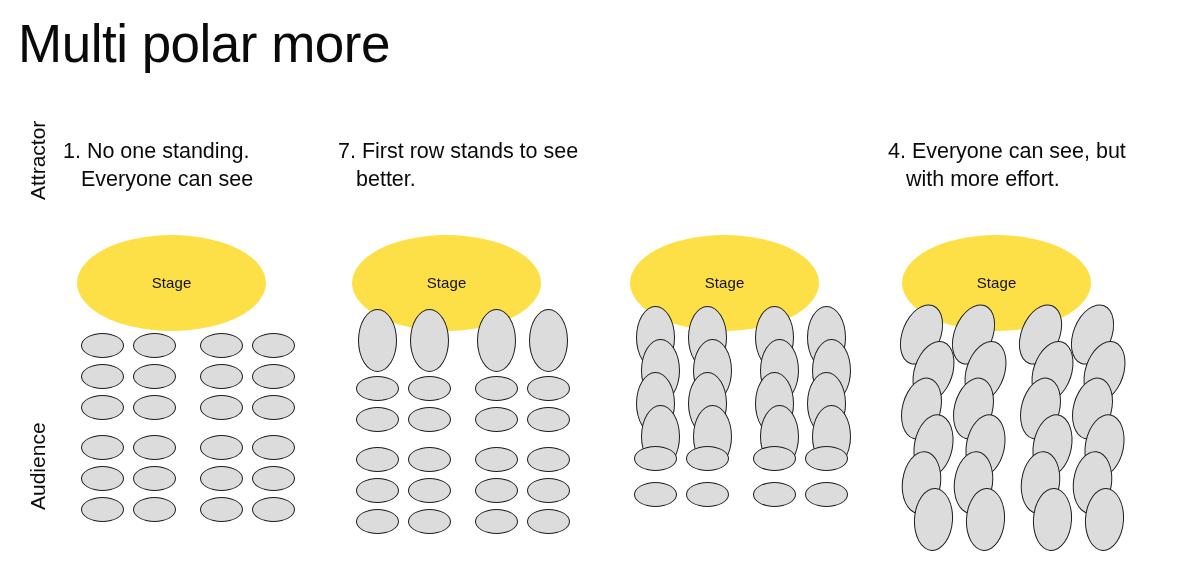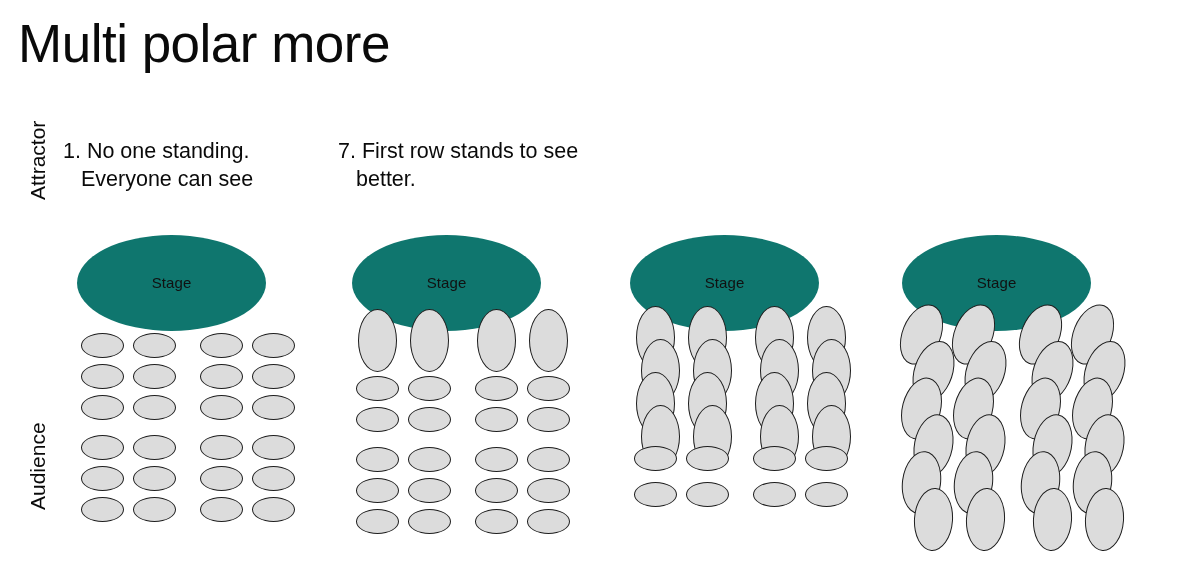--- a/index.html
+++ b/index.html
@@ -76,21 +76,21 @@
     width: 270px;
     height: 100px;
   }
   .stage-ellipse {
     position: absolute;
     left: 22px;
     top: 0;
     width: 189px;
     height: 96px;
     border-radius: 50%;
-    background: #0f766e;
+    background: #fde047;
     display: flex;
     align-items: center;
     justify-content: center;
   }
   .stage-label {
     font-size: 15px;
     color: #111111;
     letter-spacing: 0.1px;
     margin-top: -1px;
   }
@@ -218,20 +218,21 @@
       <div class="person" style="left: 145px; top: 113px; width: 43px; height: 25px; background: rgb(220, 220, 220); border-color: rgb(29, 29, 29);"></div>
       <div class="person" style="left: 197px; top: 113px; width: 43px; height: 25px; background: rgb(220, 220, 220); border-color: rgb(29, 29, 29);"></div>
       <div class="person" style="left: 26px; top: 149px; width: 43px; height: 25px; background: rgb(220, 220, 220); border-color: rgb(29, 29, 29);"></div>
       <div class="person" style="left: 78px; top: 149px; width: 43px; height: 25px; background: rgb(220, 220, 220); border-color: rgb(29, 29, 29);"></div>
       <div class="person" style="left: 145px; top: 149px; width: 43px; height: 25px; background: rgb(220, 220, 220); border-color: rgb(29, 29, 29);"></div>
       <div class="person" style="left: 197px; top: 149px; width: 43px; height: 25px; background: rgb(220, 220, 220); border-color: rgb(29, 29, 29);"></div>
     </div>
 </div>
 
 <div class="panel" id="panel-4">
+  <div class="panel-caption">4. Everyone can see, but with more effort.</div>
   <div class="panel-stage-wrap">
     <div class="stage-ellipse">
       <span class="stage-label">Stage</span>
     </div>
   </div>
   <div class="panel-audience">
       <div class="person" style="left: 22px; top: -30px; width: 39px; height: 63px; background: rgb(220, 220, 220); border-color: rgb(29, 29, 29); transform: rotate(22deg);"></div>
       <div class="person" style="left: 74px; top: -30px; width: 39px; height: 63px; background: rgb(220, 220, 220); border-color: rgb(29, 29, 29); transform: rotate(22deg);"></div>
       <div class="person" style="left: 141px; top: -30px; width: 39px; height: 63px; background: rgb(220, 220, 220); border-color: rgb(29, 29, 29); transform: rotate(22deg);"></div>
       <div class="person" style="left: 193px; top: -30px; width: 39px; height: 63px; background: rgb(220, 220, 220); border-color: rgb(29, 29, 29); transform: rotate(22deg);"></div>

